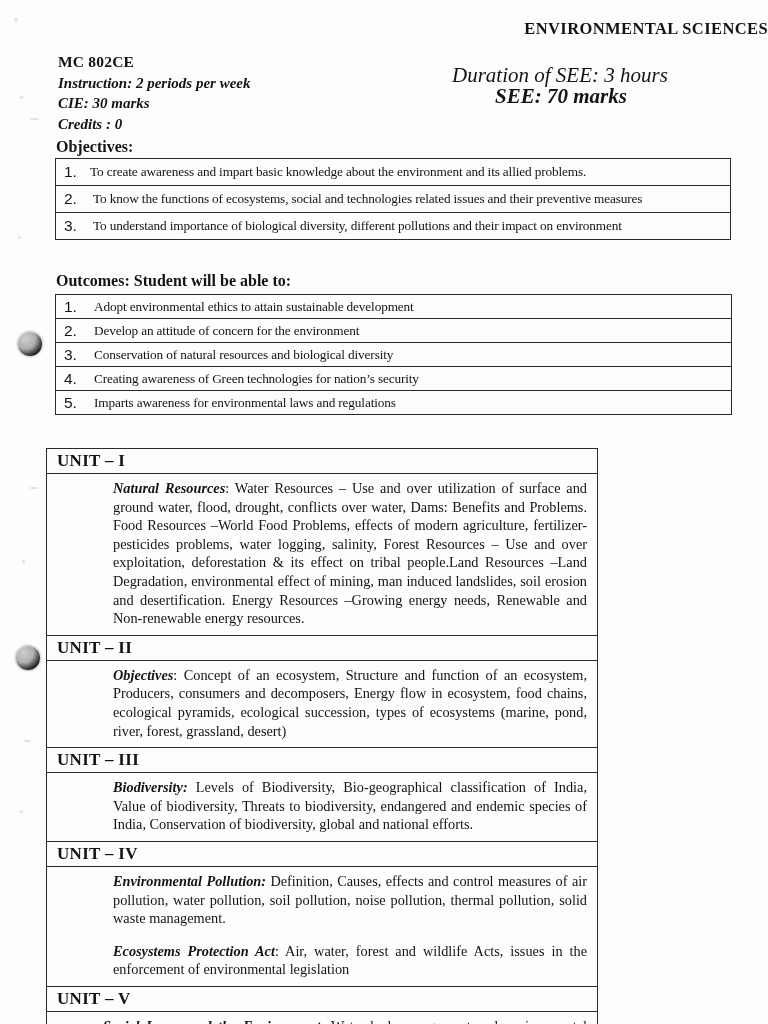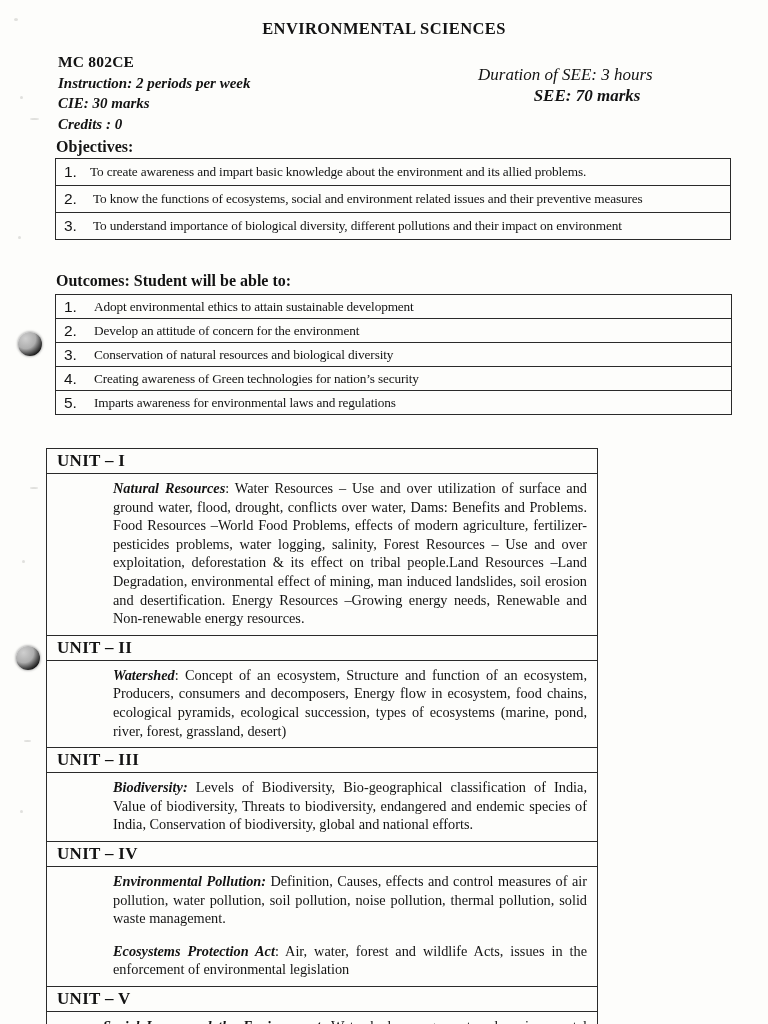--- a/index.html
+++ b/index.html
@@ -34,21 +34,21 @@
     background: radial-gradient(circle at 32% 28%, #cfcfcf 0%, #aeaeae 42%, #575757 62%, #151515 78%, #0b0b0b 100%);
     box-shadow: 0 0 2px 1px rgba(120,120,120,.45);
   }
 
   
   .doc-title {
     position: absolute;
     top: 19px;
     left: 0;
     width: 768px;
-    text-align: center;
+    text-align: right;
     font-weight: bold;
     font-size: 16.5px;
     letter-spacing: .4px;
     font-family: "Liberation Serif", "DejaVu Serif", serif;
   }
 
   
   .meta-left {
     position: absolute;
     top: 52px;
@@ -60,24 +60,24 @@
     font-weight: bold;
     font-style: normal;
     font-size: 15.5px;
     letter-spacing: .2px;
   }
   .meta-left .ital { font-style: italic; font-weight: bold; }
 
   .meta-right {
     position: absolute;
     top: 65px;
-    left: 478px;
+    left: 452px;
     width: 230px;
     line-height: 20.5px;
-    font-size: 17px;
+    font-size: 21px;
     font-style: italic;
   }
   .meta-right .r2 { display: block; text-align: center; padding-right: 12px; font-weight: bold;}
 
   
   .section-heading {
     position: absolute;
     font-weight: bold;
     font-size: 16px;
     left: 56px;
@@ -192,21 +192,21 @@
 
   <div class="section-heading" id="objectives-heading">Objectives:</div>
 
   <div class="list-table" id="objectives-table">
     <div class="list-row">
       <div class="list-num">1.</div>
       <div class="list-text">To create awareness and impart basic knowledge about the environment and its allied problems.</div>
     </div>
     <div class="list-row">
       <div class="list-num">2.</div>
-      <div class="list-text jst">To know the functions of ecosystems, social and environment related issues and their preventive measures</div>
+      <div class="list-text jst">To know the functions of ecosystems, social and technologies related issues and their preventive measures</div>
     </div>
     <div class="list-row">
       <div class="list-num">3.</div>
       <div class="list-text jst">To understand importance of biological diversity, different pollutions and their impact on environment</div>
     </div>
   </div>
 
   <div class="section-heading" id="outcomes-heading">Outcomes: Student will be able to:</div>
 
   <div class="list-table" id="outcomes-table">
@@ -237,21 +237,21 @@
     <div class="unit-block">
       <div class="unit-header">UNIT – I</div>
       <div class="unit-body">
         <p class="body-indent"><span class="lead">Natural Resources</span><span>: Water Resources – Use and over utilization of surface and ground water, flood, drought, conflicts over water, Dams: Benefits and Problems. Food Resources –World Food Problems, effects of modern agriculture, fertilizer-pesticides problems, water logging, salinity, Forest Resources – Use and over exploitation, deforestation &amp; its effect on tribal people.Land Resources –Land Degradation, environmental effect of mining, man induced landslides, soil erosion and desertification. Energy Resources –Growing energy needs, Renewable and Non-renewable energy resources.</span></p>
       </div>
     </div>
 
     <div class="unit-block">
       <div class="unit-header">UNIT – II</div>
       <div class="unit-body">
-        <p class="body-indent"><span class="lead">Watershed</span><span>: Concept of an ecosystem, Structure and function of an ecosystem, Producers, consumers and decomposers, Energy flow in ecosystem, food chains, ecological pyramids, ecological succession, types of ecosystems (marine, pond, river, forest, grassland, desert)</span></p>
+        <p class="body-indent"><span class="lead">Objectives</span><span>: Concept of an ecosystem, Structure and function of an ecosystem, Producers, consumers and decomposers, Energy flow in ecosystem, food chains, ecological pyramids, ecological succession, types of ecosystems (marine, pond, river, forest, grassland, desert)</span></p>
       </div>
     </div>
 
     <div class="unit-block">
       <div class="unit-header">UNIT – III</div>
       <div class="unit-body">
         <p class="body-indent"><span class="lead">Biodiversity:</span><span> Levels of Biodiversity, Bio-geographical classification of India, Value of biodiversity, Threats to biodiversity, endangered and endemic species of India, Conservation of biodiversity, global and national efforts.</span></p>
       </div>
     </div>
 

